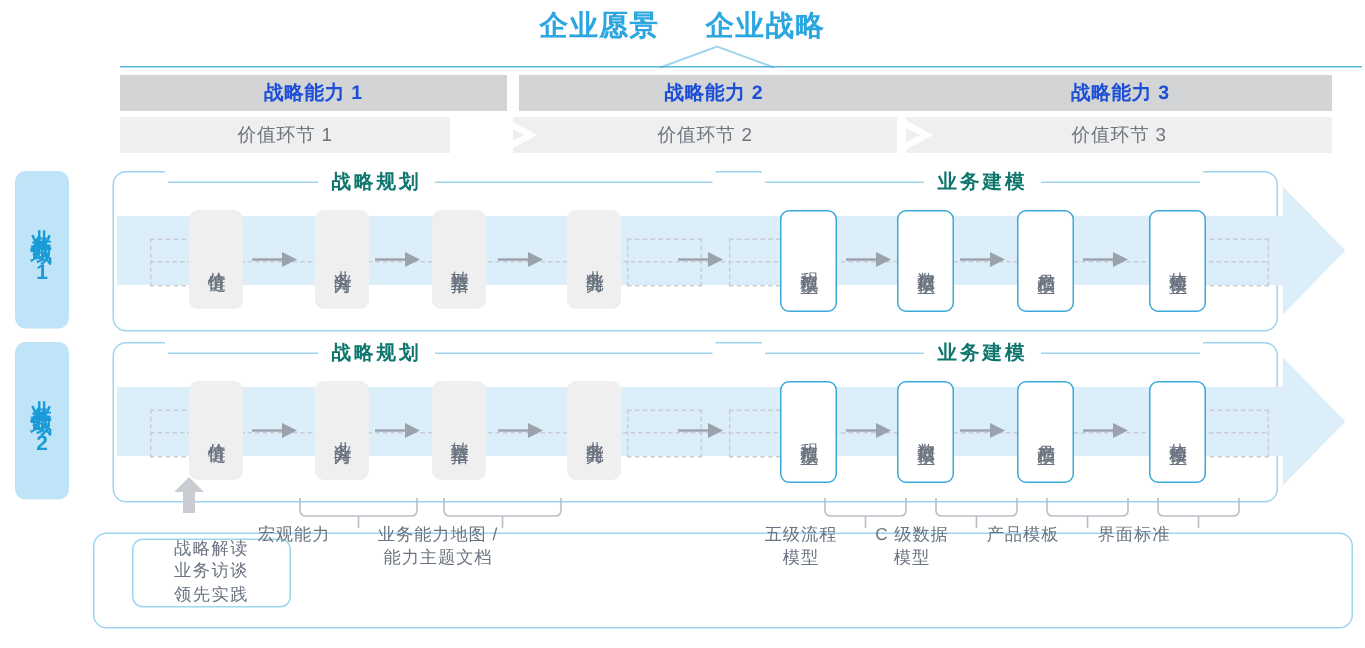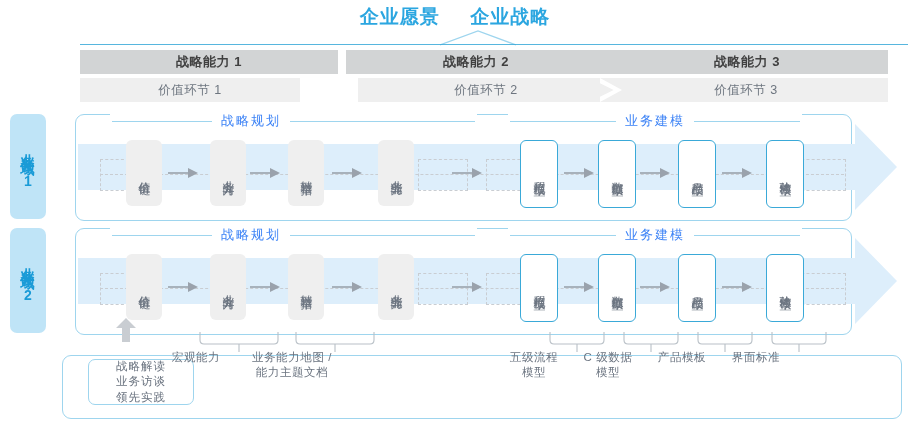--- a/index.html
+++ b/index.html
@@ -25,21 +25,21 @@
 
   
   .hline{
     position:absolute;left:80px;top:44px;width:828px;height:1px;
     background:#3aa9d8;opacity:.85;
   }
   .cap-band{position:absolute;left:80px;top:50px;height:24px;}
   .cap{
     position:absolute;top:0;height:24px;background:#d2d4d5;
     display:flex;align-items:center;justify-content:center;
-    font-size:13px;font-weight:bold;color:#404040;letter-spacing:.5px;
+    font-size:13px;font-weight:bold;color:#1d4ed8;letter-spacing:.5px;
   }
   .val-band{position:absolute;left:80px;top:78px;height:24px;}
   .val{
     position:absolute;top:0;height:24px;background:#efefef;
     display:flex;align-items:center;justify-content:center;
     font-size:12.5px;color:#6d757f;letter-spacing:.5px;
   }
   .valchev{
     position:absolute;top:78px;width:22px;height:24px;
     background:#ffffff;
@@ -74,21 +74,21 @@
     position:absolute;height:0;border-top:1px dashed #c9cdd2;
   }
   .dashbox{
     position:absolute;width:48px;height:30px;
     border:1px dashed #c9cdd2;background:transparent;
   }
 
   
   .seccap{
     position:absolute;display:flex;align-items:center;gap:9px;
-    font-size:13px;font-weight:normal;color:#3b82f6;letter-spacing:2px;
+    font-size:13px;font-weight:bold;color:#0f766e;letter-spacing:2px;
     background:#fff;padding:0 2px;
   }
   .seccap .ln{display:block;height:1px;background:#9ed5ee;}
 
   
   .node{
     position:absolute;width:36px;height:66px;border-radius:6px;
     display:flex;align-items:center;justify-content:center;
     font-size:12px;line-height:1.08;letter-spacing:1px;
   }
@@ -151,21 +151,21 @@
     </div>
     <div class="cap" id="cap2" style="left: 526px; width: 282px;">
       <span>战略能力 3</span>
     </div>
   </div>
 
   <div class="val-band">
     <div class="val" id="val0" style="left: 0px; width: 220px; align-items: center;">
       <span>价值环节 1</span>
     </div>
-    <div class="val" id="val1" style="left: 278px; width: 256px;">
+    <div class="val" id="val1" style="left: 262px; width: 256px;">
       <span>价值环节 2</span>
     </div>
     <div class="val" id="val2" style="left: 524px; width: 284px;">
       <span>价值环节 3</span>
     </div>
   </div>
   <div class="valchev" style="left:336px;"></div>
   <div class="valchev" style="left:600px;"></div>
 
   <div class="domain" style="top:114px;height:105px;">

